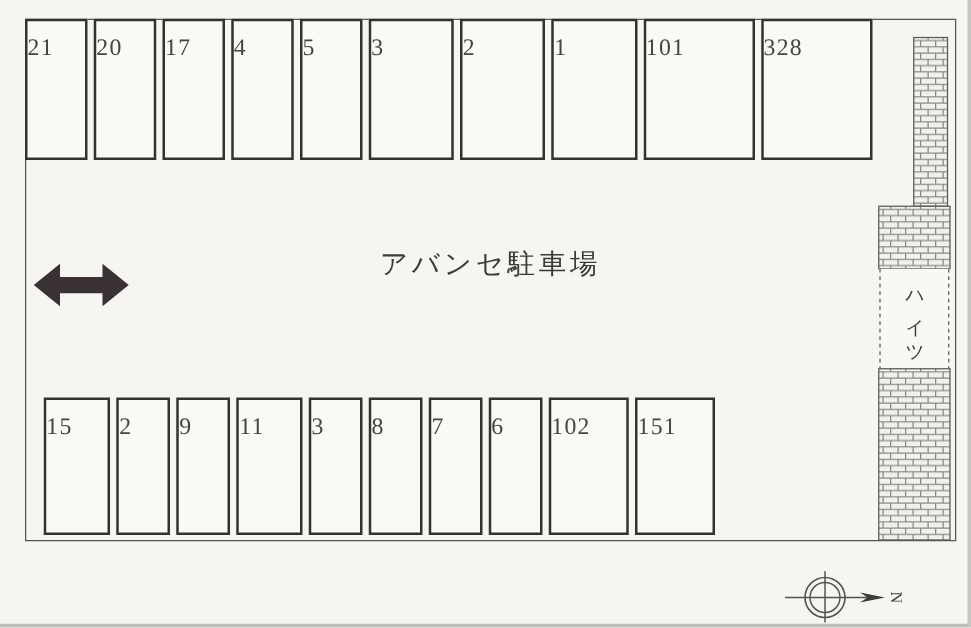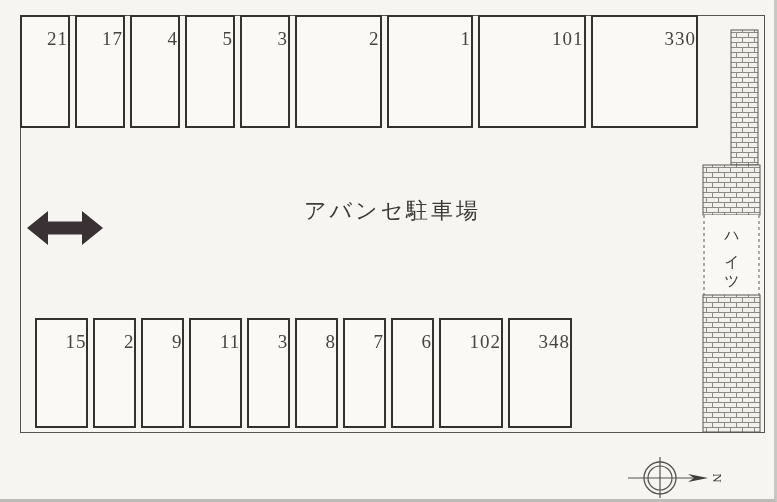--- a/index.html
+++ b/index.html
@@ -20,21 +20,21 @@
     border:1px solid var(--line, #56544f);
   }
   
   .row { position:absolute; display:flex; gap:5px; }
   .row.top { left:20px; top:15px; width:678px; height:113px; }
   .row.bottom { left:35px; top:318px; width:537px; height:110px; }
   .space {
     flex:1 1 auto;
     background:#faf9f6;
     border:2px solid #343230;
-    text-align:right;
+    text-align:left;
   }
   .row.top .space:nth-child(-n+5) { flex:0 0 50px; }
   .num {
     display:inline-block;
     margin-top:11px;
     font-family:"Liberation Serif", "DejaVu Serif", serif;
     font-size:19px;
     color:#46443f;
     letter-spacing:1px;
   }
@@ -60,41 +60,42 @@
 </style>
 </head>
 <body>
 
 <div class="page">
 
   <div class="lot-outline"></div>
 
   <div class="row top">
     <div class="space"><span class="num">21</span></div>
+    <div class="space"><span class="num">20</span></div>
     <div class="space"><span class="num">17</span></div>
     <div class="space"><span class="num">4</span></div>
     <div class="space"><span class="num">5</span></div>
     <div class="space"><span class="num">3</span></div>
     <div class="space"><span class="num">2</span></div>
     <div class="space"><span class="num">1</span></div>
     <div class="space"><span class="num">101</span></div>
-    <div class="space"><span class="num">330</span></div>
+    <div class="space"><span class="num">328</span></div>
   </div>
 
   <div class="row bottom">
     <div class="space"><span class="num">15</span></div>
     <div class="space"><span class="num">2</span></div>
     <div class="space"><span class="num">9</span></div>
     <div class="space"><span class="num">11</span></div>
     <div class="space"><span class="num">3</span></div>
     <div class="space"><span class="num">8</span></div>
     <div class="space"><span class="num">7</span></div>
     <div class="space"><span class="num">6</span></div>
     <div class="space"><span class="num">102</span></div>
-    <div class="space"><span class="num">348</span></div>
+    <div class="space"><span class="num">151</span></div>
   </div>
 
   <div class="title">アバンセ駐車場</div>
 
   <svg class="arrow-svg" width="78" height="40" viewBox="0 0 78 40">
     <polygon points="1,20 22,3 22,13.5 56,13.5 56,3 77,20 56,37 56,26.5 22,26.5 22,37" fill="#3a3134"></polygon>
   </svg>
 
   <svg class="wall-svg" width="62" height="407" viewBox="0 0 62 407">
     <defs>

